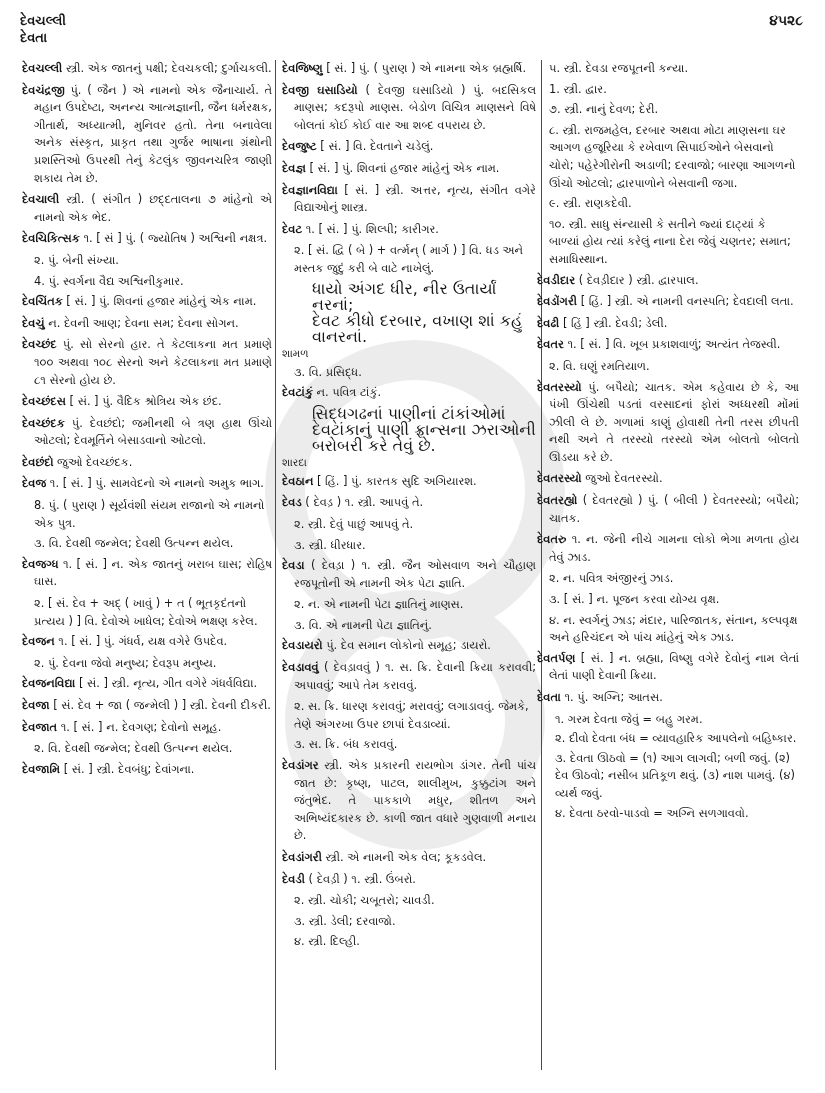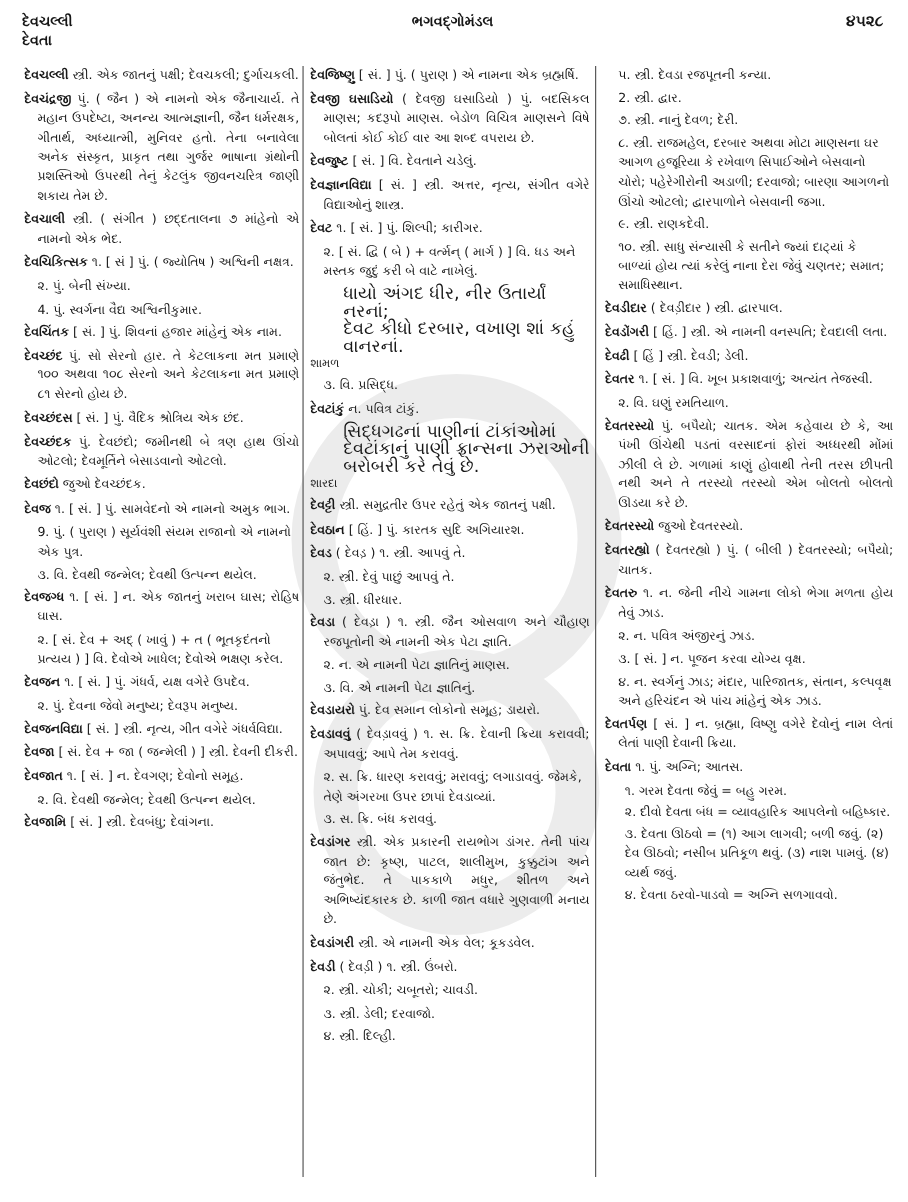--- a/index.html
+++ b/index.html
@@ -17,21 +17,21 @@
       position: absolute; left: 20px; right: 22px; top: 12px; height: 40px;
     }
     .hdr-left { position: absolute; left: 0; top: 0; font-weight: bold; font-size: 13px; line-height: 17px; }
     .hdr-center { position: absolute; left: 0; right: 0; top: 0; text-align: center; font-weight: bold; font-size: 13px; line-height: 17px; }
     .hdr-right { position: absolute; right: 0; top: 0; font-weight: bold; font-size: 14px; line-height: 17px; }
 
     .columns { position: absolute; top: 60px; left: 18px; width: 800px; height: 1020px; }
     .col { position: absolute; top: 0; height: 1010px; overflow: hidden; font-size: 11.4px; line-height: 17.6px; }
     .col1 { left: 4px;   width: 250px; }
     .col2 { left: 264px; width: 254px; }
-    .col3 { left: 532px; width: 262px; }
+    .col3 { left: 519px; width: 262px; }
     .divider { position: absolute; top: 0; width: 1px; height: 1010px; background: #4a4a4a; }
     .div1 { left: 257px; }
     .div2 { left: 523px; }
 
     .entry { margin: 0 0 4px 0; text-indent: -12px; padding-left: 12px; text-align: justify; }
     .head { font-weight: bold; }
     .sense { margin: 0 0 3px 0; padding-left: 12px; text-indent: 0; }
     .quote { padding-left: 30px; font-size: 16px; line-height: 16px; margin: 0; }
     .cite { text-align: left; font-size: 10.6px; line-height: 16px; margin: 0 0 3px 0; }
     .idiom { padding-left: 18px; margin: 0 0 2px 0; }
@@ -40,73 +40,73 @@
 <body>
 
 <div class="page">
 
   <svg class="watermark" viewBox="0 0 330 560">
     <circle cx="165" cy="190" r="130" fill="none" stroke="#000" stroke-width="40"></circle>
     <circle cx="165" cy="420" r="110" fill="none" stroke="#000" stroke-width="40"></circle>
   </svg>
 
   <div class="header">
-    <div class="hdr-center">ભગવદ્ગોમંડલ</div>
     <div class="hdr-left">
       <div>દેવચલ્લી</div>
       <div>દેવતા</div>
     </div>
     <div class="hdr-right">૪૫૨૮</div>
   </div>
 
   <div class="columns">
     <div class="divider div1"></div>
     <div class="divider div2"></div>
 
     <div class="col col1">
       <p class="entry"><span class="head">દેવચલ્લી</span><span> સ્ત્રી. એક જાતનું પક્ષી; દેવચકલી; દુર્ગાચકલી.</span></p>
       <p class="entry"><span class="head">દેવચંદ્રજી</span><span> પું. ( જૈન ) એ નામનો એક જૈનાચાર્ય. તે મહાન ઉપદેષ્ટા, અનન્ય આત્મજ્ઞાની, જૈન ધર્મરક્ષક, ગીતાર્થ, અધ્યાત્મી, મુનિવર હતો. તેના બનાવેલા અનેક સંસ્કૃત, પ્રાકૃત તથા ગુર્જર ભાષાના ગ્રંથોની પ્રશસ્તિઓ ઉપરથી તેનું કેટલુંક જીવનચરિત્ર જાણી શકાય તેમ છે.</span></p>
       <p class="entry"><span class="head">દેવચાલી</span><span> સ્ત્રી. ( સંગીત ) છદ્દતાલના ૭ માંહેનો એ નામનો એક ભેદ.</span></p>
       <p class="entry"><span class="head">દેવચિકિત્સક</span><span> ૧. [ સં ] પું. ( જ્યોતિષ ) અશ્વિની નક્ષત્ર.</span></p>
       <p class="sense">૨. પું. બેની સંખ્યા.</p>
       <p class="sense">4. પું. સ્વર્ગના વૈદ્ય અશ્વિનીકુમાર.</p>
       <p class="entry"><span class="head">દેવચિંતક</span><span> [ સં. ] પું. શિવનાં હજાર માંહેનું એક નામ.</span></p>
+      <p class="entry"><span class="head">દેવચું</span><span> ન. દેવની આણ; દેવના સમ; દેવના સોગન.</span></p>
       <p class="entry"><span class="head">દેવચ્છંદ</span><span> પું. સો સેરનો હાર. તે કેટલાકના મત પ્રમાણે ૧૦૦ અથવા ૧૦૮ સેરનો અને કેટલાકના મત પ્રમાણે ૮૧ સેરનો હોય છે.</span></p>
       <p class="entry"><span class="head">દેવચ્છંદસ</span><span> [ સં. ] પું. વૈદિક શ્રોત્રિય એક છંદ.</span></p>
       <p class="entry"><span class="head">દેવચ્છંદક</span><span> પું. દેવછંદો; જમીનથી બે ત્રણ હાથ ઊંચો ઓટલો; દેવમૂર્તિને બેસાડવાનો ઓટલો.</span></p>
       <p class="entry"><span class="head">દેવછંદો</span><span> જુઓ દેવચ્છંદક.</span></p>
       <p class="entry"><span class="head">દેવજ</span><span> ૧. [ સં. ] પું. સામવેદનો એ નામનો અમુક ભાગ.</span></p>
-      <p class="sense">9. પું. ( પુરાણ ) સૂર્યવંશી સંયમ રાજાનો એ નામનો એક પુત્ર.</p>
+      <p class="sense">8. પું. ( પુરાણ ) સૂર્યવંશી સંયમ રાજાનો એ નામનો એક પુત્ર.</p>
       <p class="sense">૩. વિ. દેવથી જન્મેલ; દેવથી ઉત્પન્ન થયેલ.</p>
       <p class="entry"><span class="head">દેવજગ્ધ</span><span> ૧. [ સં. ] ન. એક જાતનું ખરાબ ઘાસ; રોહિષ ઘાસ.</span></p>
       <p class="sense">૨. [ સં. દેવ + અદ્ ( ખાવું ) + ત ( ભૂતકૃદંતનો પ્રત્યય ) ] વિ. દેવોએ ખાધેલ; દેવોએ ભક્ષણ કરેલ.</p>
       <p class="entry"><span class="head">દેવજન</span><span> ૧. [ સં. ] પું. ગંધર્વ, યક્ષ વગેરે ઉપદેવ.</span></p>
       <p class="sense">૨. પું. દેવના જેવો મનુષ્ય; દેવરૂપ મનુષ્ય.</p>
       <p class="entry"><span class="head">દેવજનવિદ્યા</span><span> [ સં. ] સ્ત્રી. નૃત્ય, ગીત વગેરે ગંધર્વવિદ્યા.</span></p>
       <p class="entry"><span class="head">દેવજા</span><span> [ સં. દેવ + જા ( જન્મેલી ) ] સ્ત્રી. દેવની દીકરી.</span></p>
       <p class="entry"><span class="head">દેવજાત</span><span> ૧. [ સં. ] ન. દેવગણ; દેવોનો સમૂહ.</span></p>
       <p class="sense">૨. વિ. દેવથી જન્મેલ; દેવથી ઉત્પન્ન થયેલ.</p>
       <p class="entry"><span class="head">દેવજામિ</span><span> [ સં. ] સ્ત્રી. દેવબંધુ; દેવાંગના.</span></p>
     </div>
 
     <div class="col col2">
       <p class="entry"><span class="head">દેવજિષ્ણુ</span><span> [ સં. ] પું. ( પુરાણ ) એ નામના એક બ્રહ્મર્ષિ.</span></p>
       <p class="entry"><span class="head">દેવજી ઘસાડિયો</span><span> ( દેવજી ઘસાડિયો ) પું. બદસિકલ માણસ; કદરૂપો માણસ. બેડોળ વિચિત્ર માણસને વિષે બોલતાં કોઈ કોઈ વાર આ શબ્દ વપરાય છે.</span></p>
       <p class="entry"><span class="head">દેવજુષ્ટ</span><span> [ સં. ] વિ. દેવતાને ચડેલું.</span></p>
+      <p class="entry"><span class="head">દેવજ્ઞ</span><span> [ સં. ] પું. શિવનાં હજાર માંહેનું એક નામ.</span></p>
       <p class="entry"><span class="head">દેવજ્ઞાનવિદ્યા</span><span> [ સં. ] સ્ત્રી. અત્તર, નૃત્ય, સંગીત વગેરે વિદ્યાઓનું શાસ્ત્ર.</span></p>
       <p class="entry"><span class="head">દેવટ</span><span> ૧. [ સં. ] પું. શિલ્પી; કારીગર.</span></p>
       <p class="sense">૨. [ સં. દ્વિ ( બે ) + વર્ત્મન્ ( માર્ગ ) ] વિ. ધડ અને મસ્તક જુદું કરી બે વાટે નાખેલું.</p>
       <p class="quote">ધાયો અંગદ ધીર, નીર ઉતાર્યાં નરનાં;</p>
       <p class="quote">દેવટ કીધો દરબાર, વખાણ શાં કહું વાનરનાં.</p>
       <p class="cite">શામળ</p>
       <p class="sense">૩. વિ. પ્રસિદ્ધ.</p>
       <p class="entry"><span class="head">દેવટાંકું</span><span> ન. પવિત્ર ટાંકું.</span></p>
       <p class="quote">સિદ્ધગઢનાં પાણીનાં ટાંકાંઓમાં દેવટાંકાનું પાણી ફ્રાન્સના ઝરાઓની બરોબરી કરે તેવું છે.</p>
       <p class="cite">શારદા</p>
-      <p class="entry"><span class="head">દેવટ્ટી</span><span> સ્ત્રી. સમુદ્રતીર ઉપર રહેતું એક જાતનું પક્ષી.</span></p>
       <p class="entry"><span class="head">દેવઠાન</span><span> [ હિં. ] પું. કારતક સુદિ અગિયારશ.</span></p>
       <p class="entry"><span class="head">દેવડ</span><span> ( દેવડ઼ ) ૧. સ્ત્રી. આપવું તે.</span></p>
       <p class="sense">૨. સ્ત્રી. દેવું પાછું આપવું તે.</p>
       <p class="sense">૩. સ્ત્રી. ધીરધાર.</p>
       <p class="entry"><span class="head">દેવડા</span><span> ( દેવડ઼ા ) ૧. સ્ત્રી. જૈન ઓસવાળ અને ચૌહાણ રજપૂતોની એ નામની એક પેટા જ્ઞાતિ.</span></p>
       <p class="sense">૨. ન. એ નામની પેટા જ્ઞાતિનું માણસ.</p>
       <p class="sense">૩. વિ. એ નામની પેટા જ્ઞાતિનું.</p>
       <p class="entry"><span class="head">દેવડાયરો</span><span> પું. દેવ સમાન લોકોનો સમૂહ; ડાયરો.</span></p>
       <p class="entry"><span class="head">દેવડાવવું</span><span> ( દેવડ઼ાવવું ) ૧. સ. ક્રિ. દેવાની ક્રિયા કરાવવી; અપાવવું; આપે તેમ કરાવવું.</span></p>
       <p class="sense">૨. સ. ક્રિ. ધારણ કરાવવું; મરાવવું; લગાડાવવું. જેમકે, તેણે અંગરખા ઉપર છાપાં દેવડાવ્યાં.</p>
@@ -114,21 +114,21 @@
       <p class="entry"><span class="head">દેવડાંગર</span><span> સ્ત્રી. એક પ્રકારની રાયભોગ ડાંગર. તેની પાંચ જાત છે: કૃષ્ણ, પાટલ, શાલીમુખ, કુક્કુટાંગ અને જંતુભેદ. તે પાકકાળે મધુર, શીતળ અને અભિષ્યંદકારક છે. કાળી જાત વધારે ગુણવાળી મનાય છે.</span></p>
       <p class="entry"><span class="head">દેવડાંગરી</span><span> સ્ત્રી. એ નામની એક વેલ; કૂકડવેલ.</span></p>
       <p class="entry"><span class="head">દેવડી</span><span> ( દેવડ઼ી ) ૧. સ્ત્રી. ઉંબરો.</span></p>
       <p class="sense">૨. સ્ત્રી. ચોકી; ચબૂતરો; ચાવડી.</p>
       <p class="sense">૩. સ્ત્રી. ડેલી; દરવાજો.</p>
       <p class="sense">૪. સ્ત્રી. દિલ્હી.</p>
     </div>
 
     <div class="col col3">
       <p class="sense">૫. સ્ત્રી. દેવડા રજપૂતની કન્યા.</p>
-      <p class="sense">2. સ્ત્રી. દ્વાર.</p>
+      <p class="sense">1. સ્ત્રી. દ્વાર.</p>
       <p class="sense">૭. સ્ત્રી. નાનું દેવળ; દેરી.</p>
       <p class="sense">૮. સ્ત્રી. રાજમહેલ, દરબાર અથવા મોટા માણસના ઘર આગળ હજૂરિયા કે રખેવાળ સિપાઈઓને બેસવાનો ચોરો; પહેરેગીરોની અડાળી; દરવાજો; બારણા આગળનો ઊંચો ઓટલો; દ્વારપાળોને બેસવાની જગા.</p>
       <p class="sense">૯. સ્ત્રી. રાણકદેવી.</p>
       <p class="sense">૧૦. સ્ત્રી. સાધુ સંન્યાસી કે સતીને જ્યાં દાટ્યાં કે બાળ્યાં હોય ત્યાં કરેલું નાના દેરા જેવું ચણતર; સમાત; સમાધિસ્થાન.</p>
       <p class="entry"><span class="head">દેવડીદાર</span><span> ( દેવડ઼ીદાર ) સ્ત્રી. દ્વારપાલ.</span></p>
       <p class="entry"><span class="head">દેવડોંગરી</span><span> [ હિં. ] સ્ત્રી. એ નામની વનસ્પતિ; દેવદાલી લતા.</span></p>
       <p class="entry"><span class="head">દેવઢી</span><span> [ હિં ] સ્ત્રી. દેવડી; ડેલી.</span></p>
       <p class="entry"><span class="head">દેવતર</span><span> ૧. [ સં. ] વિ. ખૂબ પ્રકાશવાળું; અત્યંત તેજસ્વી.</span></p>
       <p class="sense">૨. વિ. ઘણું રમતિયાળ.</p>
       <p class="entry"><span class="head">દેવતરસ્યો</span><span> પું. બપૈયો; ચાતક. એમ કહેવાય છે કે, આ પંખી ઊંચેથી પડતાં વરસાદનાં ફોરાં અધ્ધરથી મોંમાં ઝીલી લે છે. ગળામાં કાણું હોવાથી તેની તરસ છીપતી નથી અને તે તરસ્યો તરસ્યો એમ બોલતો બોલતો ઊડયા કરે છે.</span></p>

